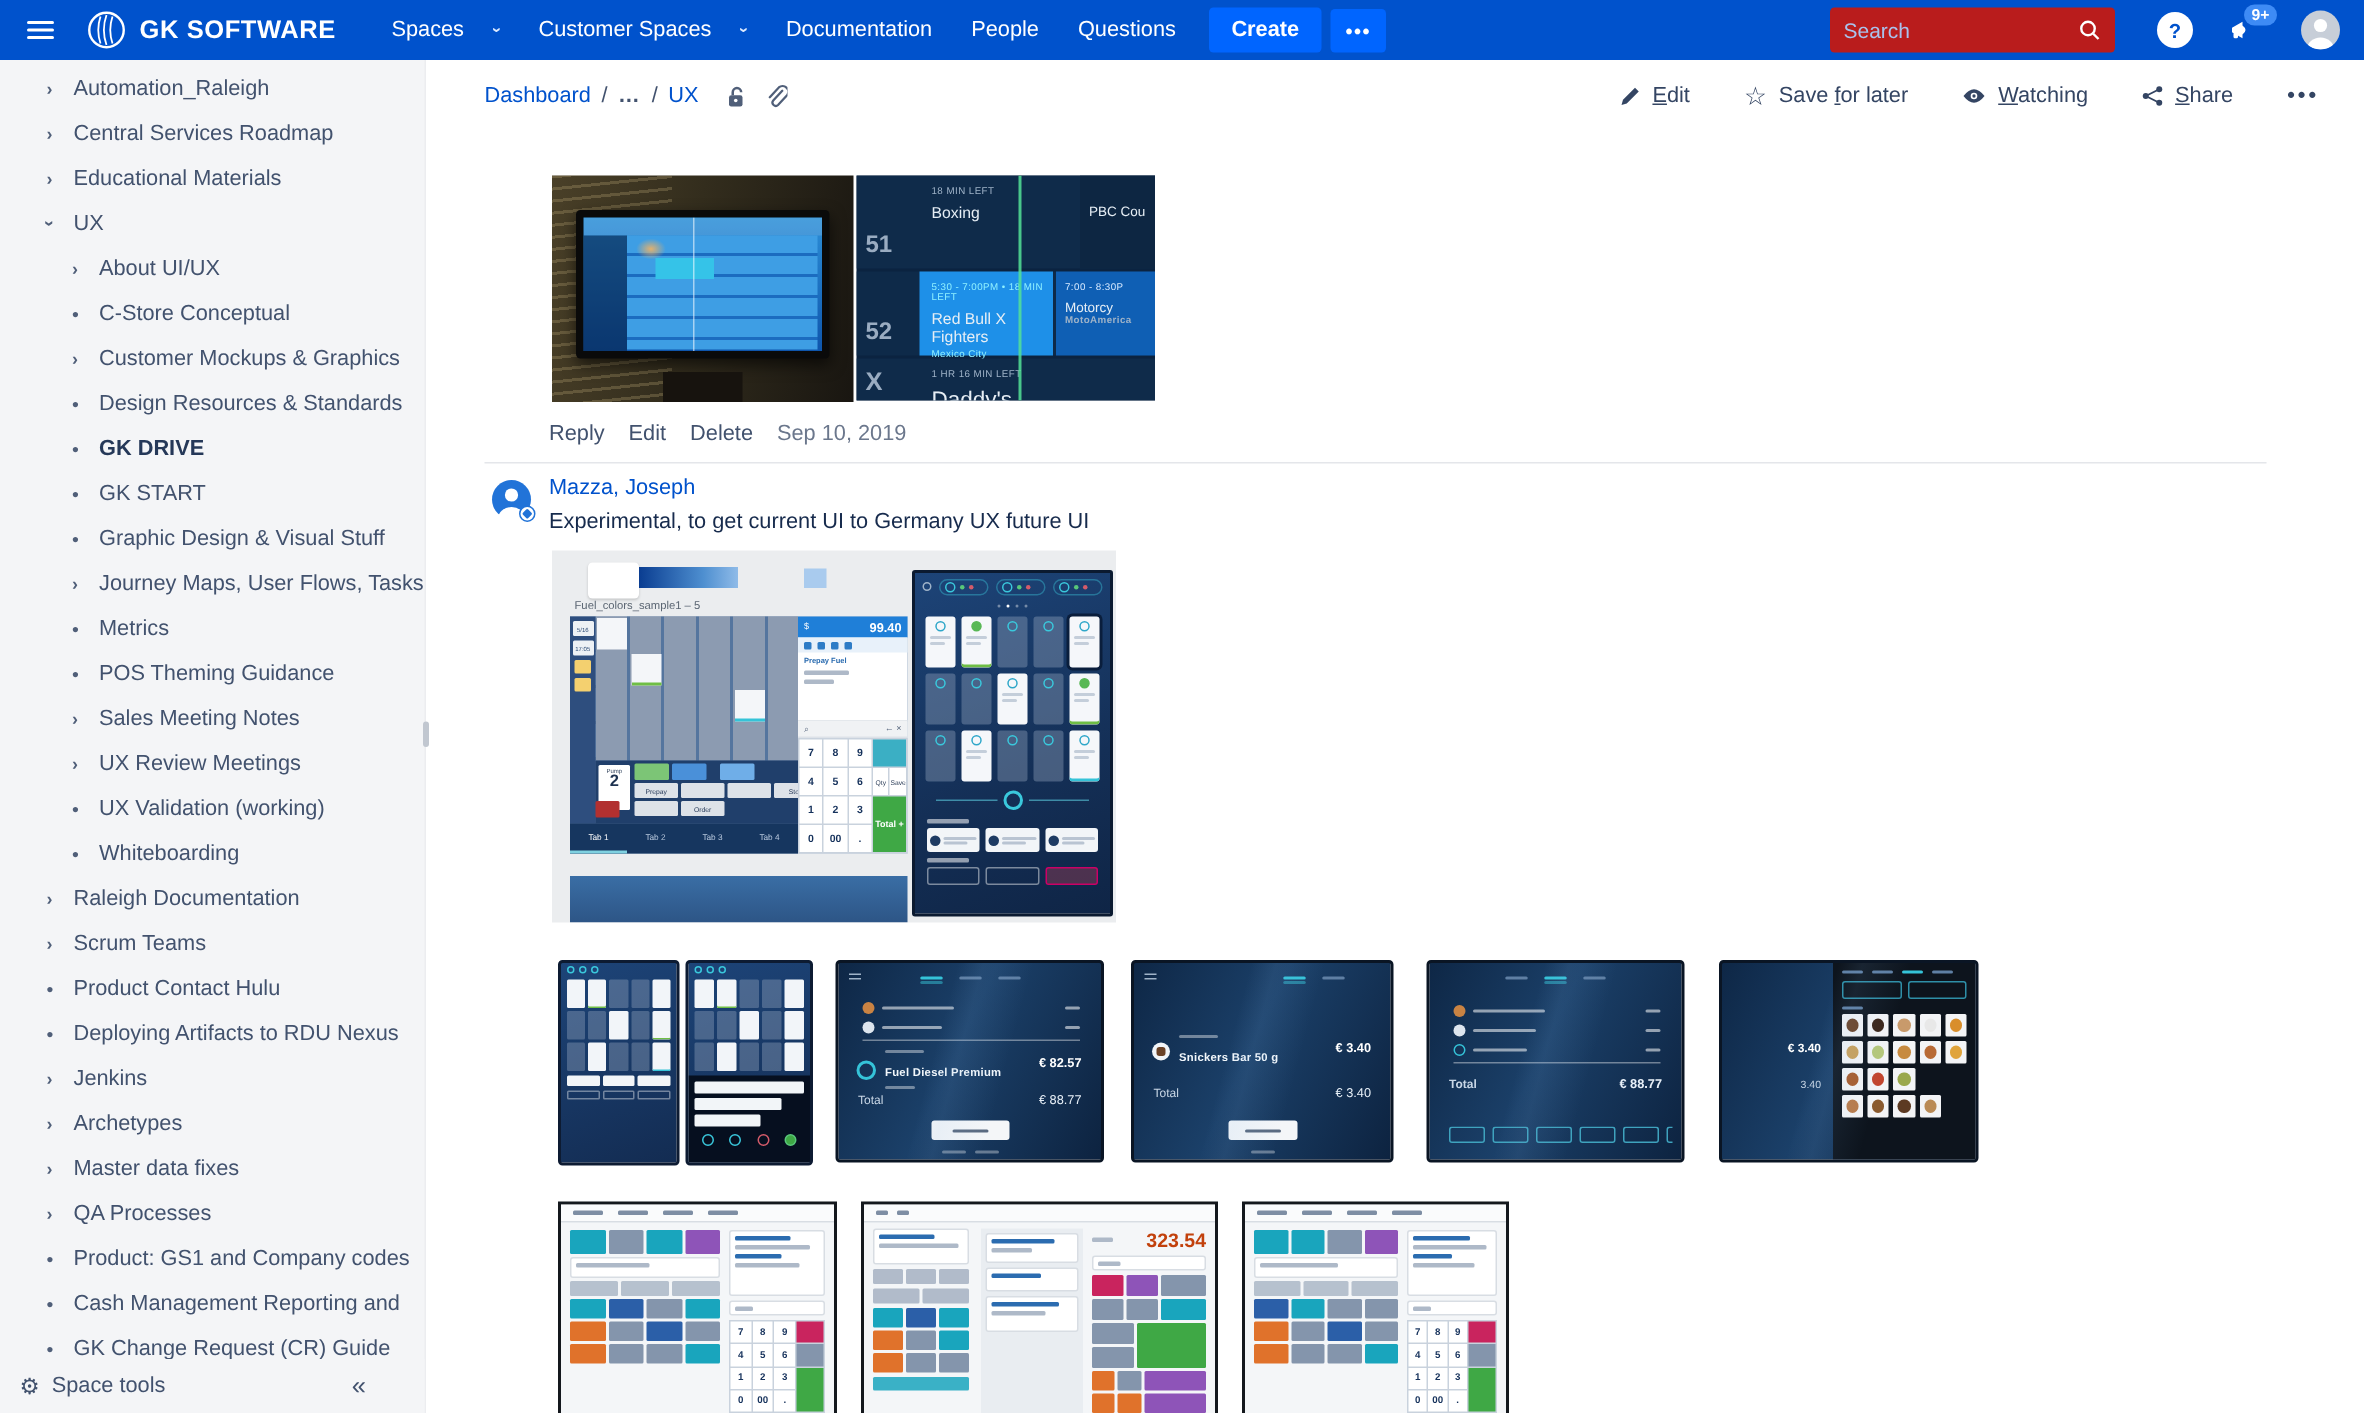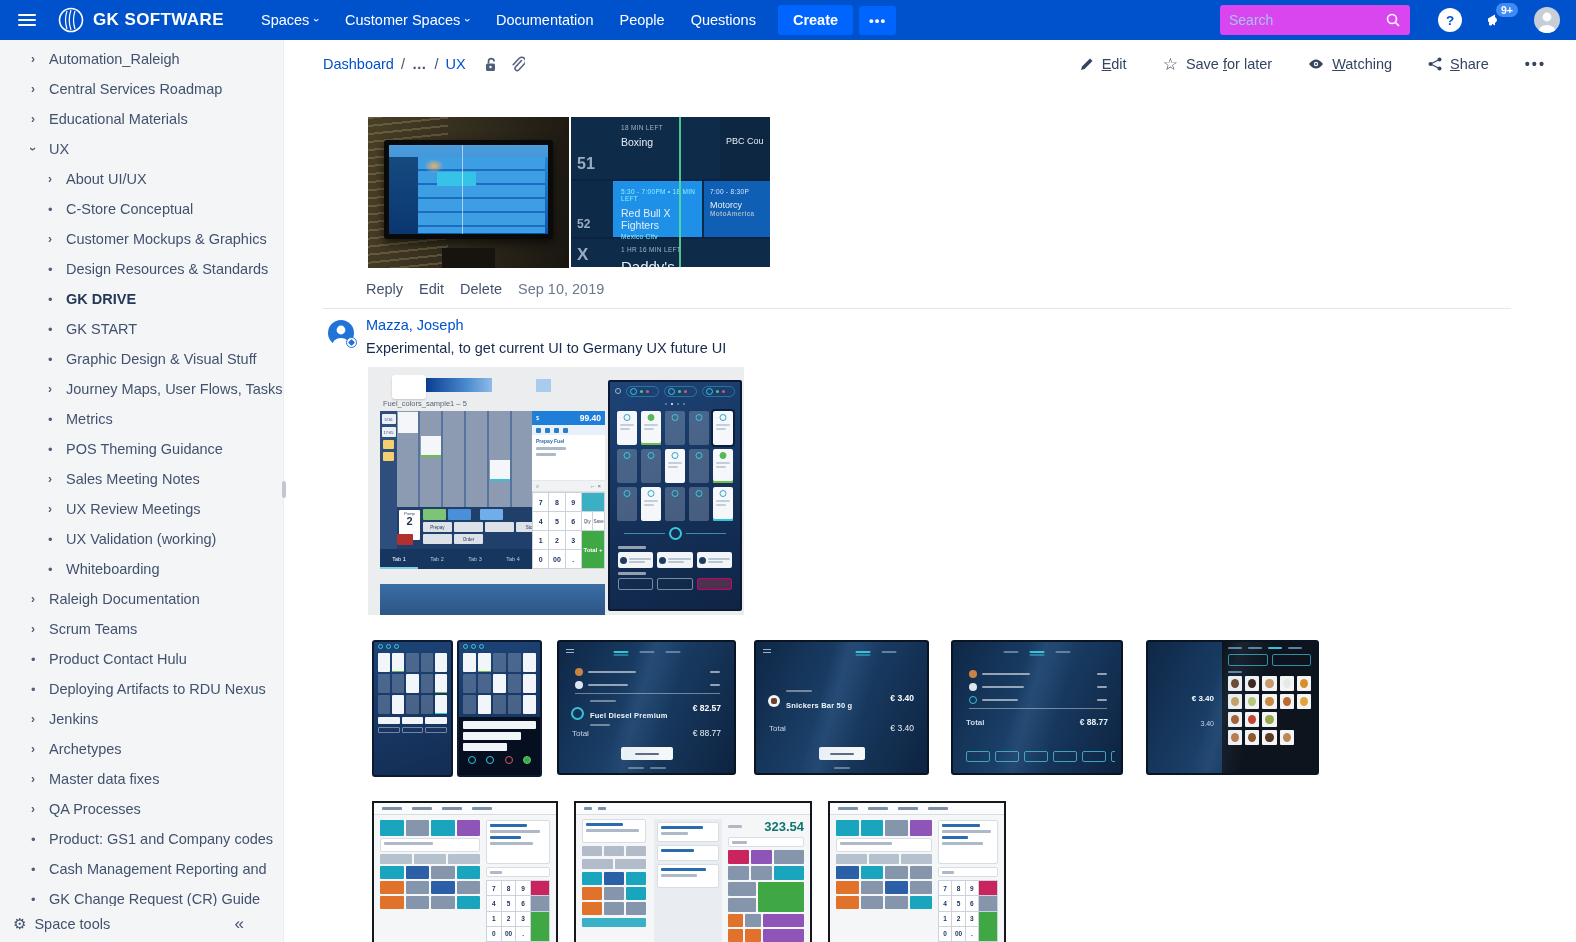--- a/index.html
+++ b/index.html
@@ -7,28 +7,28 @@
     font-family:"Liberation Sans",sans-serif;color:#172B4D}
   .abs{position:absolute}
 
   
   #nav{position:absolute;top:0;left:0;right:0;height:40px;background:#0052CC;display:flex;
     align-items:center;color:#fff;padding:0 16px;z-index:20}
   .burger{width:18px;height:12px;display:flex;flex-direction:column;justify-content:space-between;cursor:pointer;margin-left:2px}
   .burger i{height:2px;background:#fff;border-radius:1px}
   .logo{display:flex;align-items:center;gap:9px;margin:0 24px 0 22px;cursor:pointer}
   .logo-text{font-weight:bold;font-size:17px;letter-spacing:.4px;white-space:nowrap}
-  .navitem{margin:0 13px;font-size:14.5px;display:flex;align-items:center;gap:6px;cursor:pointer;white-space:nowrap}
+  .navitem{margin:0 13px;font-size:14.5px;display:flex;align-items:center;gap:20px;cursor:pointer;white-space:nowrap}
   .chev-dn{display:inline-block;transform:rotate(90deg);font-size:11px;color:#DEEBFF;font-weight:bold}
   .btn-create{background:#0065FF;border:0;color:#fff;font-weight:bold;font-size:14.5px;
     padding:7px 15px;border-radius:3px;margin-left:9px;cursor:pointer;font-family:inherit}
   .btn-more{background:#0065FF;border:0;color:#fff;font-weight:bold;letter-spacing:1px;
     padding:7px 10px;border-radius:3px;margin-left:6px;cursor:pointer;font-family:inherit}
   .nav-spacer{flex:1}
-  .search{width:190px;height:30px;background:#d946ef;border-radius:3px;display:flex;align-items:center;
+  .search{width:190px;height:30px;background:#b91c1c;border-radius:3px;display:flex;align-items:center;
     padding:0 9px;margin-right:28px}
   .search input{flex:1;background:transparent;border:0;outline:none;color:#fff;font-size:14px;font-family:inherit;min-width:0}
   .search input::placeholder{color:#A9C2EC}
   .help{width:24px;height:24px;border-radius:50%;background:#fff;color:#0052CC;font-weight:bold;font-size:13.5px;
     display:flex;align-items:center;justify-content:center;margin-right:24px;cursor:pointer}
   .bellwrap{position:relative;margin-right:30px;cursor:pointer}
   .badge{position:absolute;top:-8px;right:-14px;background:#3E8BF5;color:#fff;font-size:10.5px;font-weight:bold;
     border-radius:9px;padding:1px 5px}
   .avatar{width:26px;height:26px;border-radius:50%;background:#C7CED8;display:flex;align-items:flex-end;justify-content:center;overflow:hidden;cursor:pointer}
 
@@ -257,21 +257,21 @@
   .grayt{background:#8495AC}.bluet{background:#2B5FA8}.crimson{background:#C9245E}.green{background:#3FA845}
   .tc-grid{display:grid;grid-template-columns:repeat(4,1fr);gap:2px}
   .tc-grid .tile{height:13px}
   .wcard{background:#fff;border:1px solid #D8DDE3;border-radius:2px}
   .bbar{height:3px;background:#AEB9C8;border-radius:1px;margin:3px}
   .bbar.blue{background:#2B6CB0}
   .tc-np{display:grid;grid-template-columns:1fr 1fr 1fr 18px;grid-template-rows:repeat(4,1fr);gap:1px;background:#C9D2DD;padding:1px}
   .tc-np .np{font-size:6.5px}
   .tc-total{grid-row:span 2;grid-column:4;background:#3FA845;color:#fff;font-size:5px;font-weight:bold;
     display:flex;align-items:center;justify-content:center}
-  .big-total{font-size:13px;font-weight:bold;color:#0f766e}
+  .big-total{font-size:13px;font-weight:bold;color:#c2410c}
 
   u{text-decoration:underline}
   svg{display:block}
 </style>
 </head>
 <body>
 
 <header id="nav">
   <div class="burger">
       <i></i>
@@ -609,21 +609,21 @@
           <span class="g-chan" style="font-size:16px">51</span>
           <div class="g-cell">
             <div class="g-time">18 MIN LEFT</div>
             <div class="g-title">Boxing</div>
           </div>
           <div class="g-next" style="background:#0D2642">
             <div class="g-title" style="margin-top:12px;font-size:9px">PBC Cou</div>
           </div>
         </div>
         <div class="g-row" style="top:64px;height:56px;background:#0E2A49">
-          <span class="g-chan" style="font-size:12px">52</span>
+          <span class="g-chan" style="font-size:16px">52</span>
           <div class="g-cell" style="right:68px;background:#1E90E8">
             <div class="g-time" style="color:#8FF0FF">5:30 - 7:00PM • 18 MIN LEFT</div>
             <div class="g-title">Red Bull X Fighters</div>
             <div class="g-time" style="color:#8FF0FF;margin-top:2px">Mexico City</div>
           </div>
           <div class="g-next" style="width:66px;background:#0F5FB4">
             <div class="g-time" style="color:#D6E9FF">7:00 - 8:30P</div>
             <div class="g-title" style="font-size:9px">Motorcy</div>
             <div class="g-time" style="font-weight:bold">MotoAmerica</div>
           </div>

